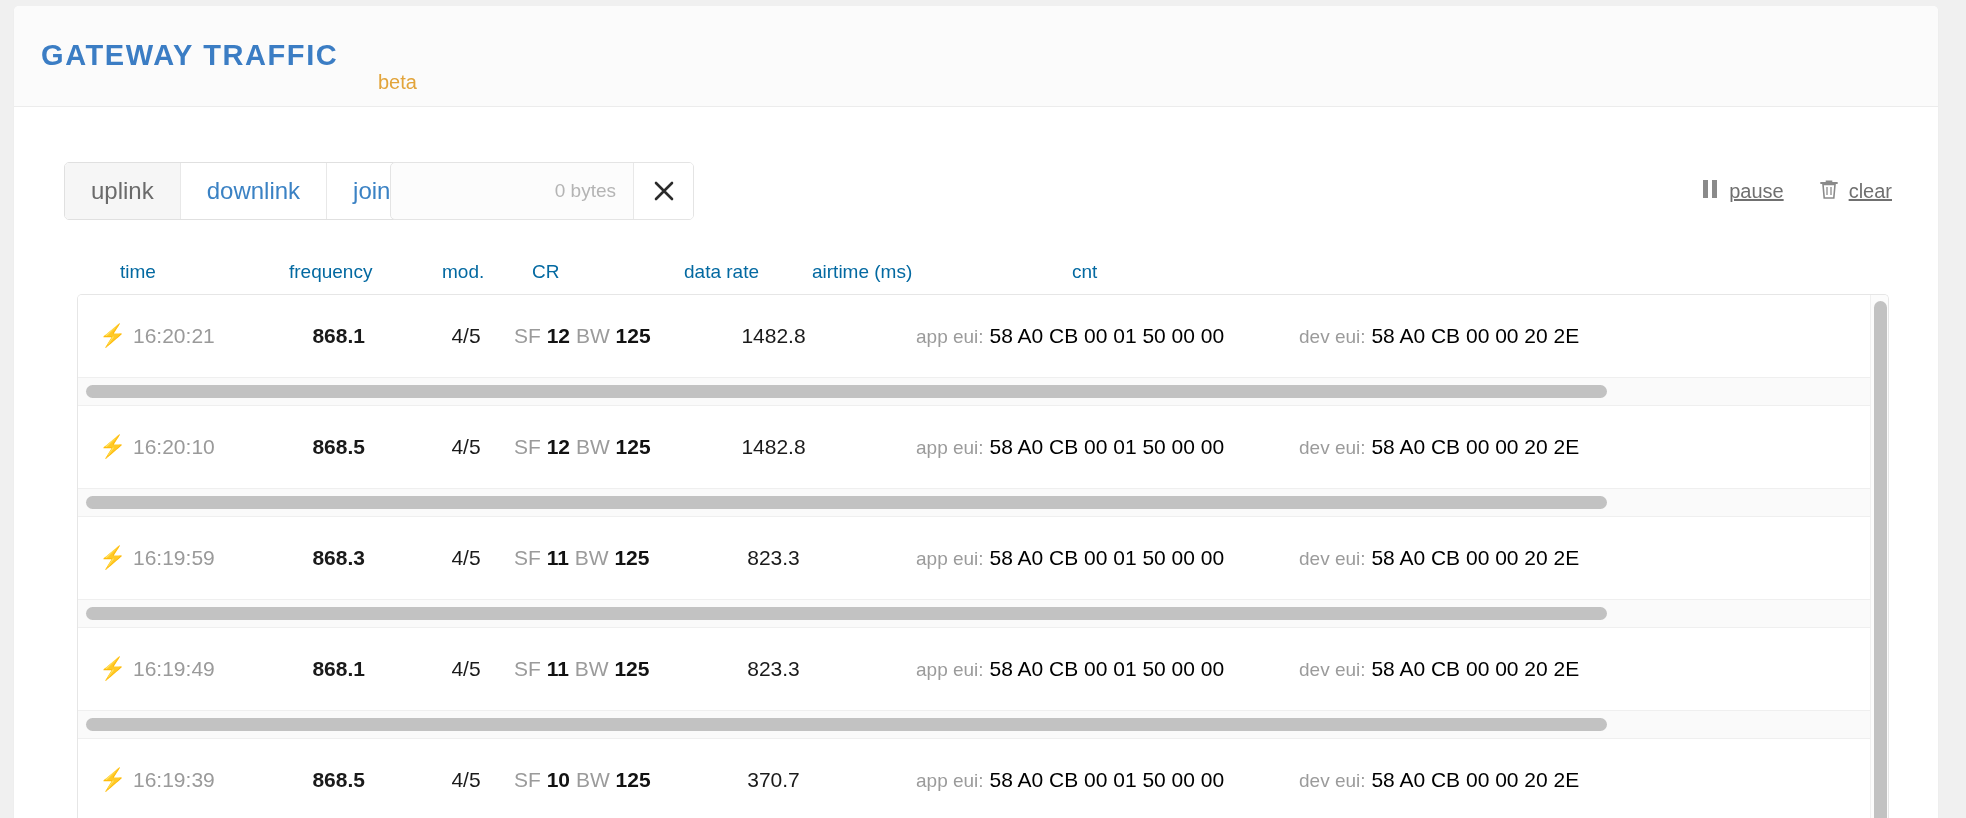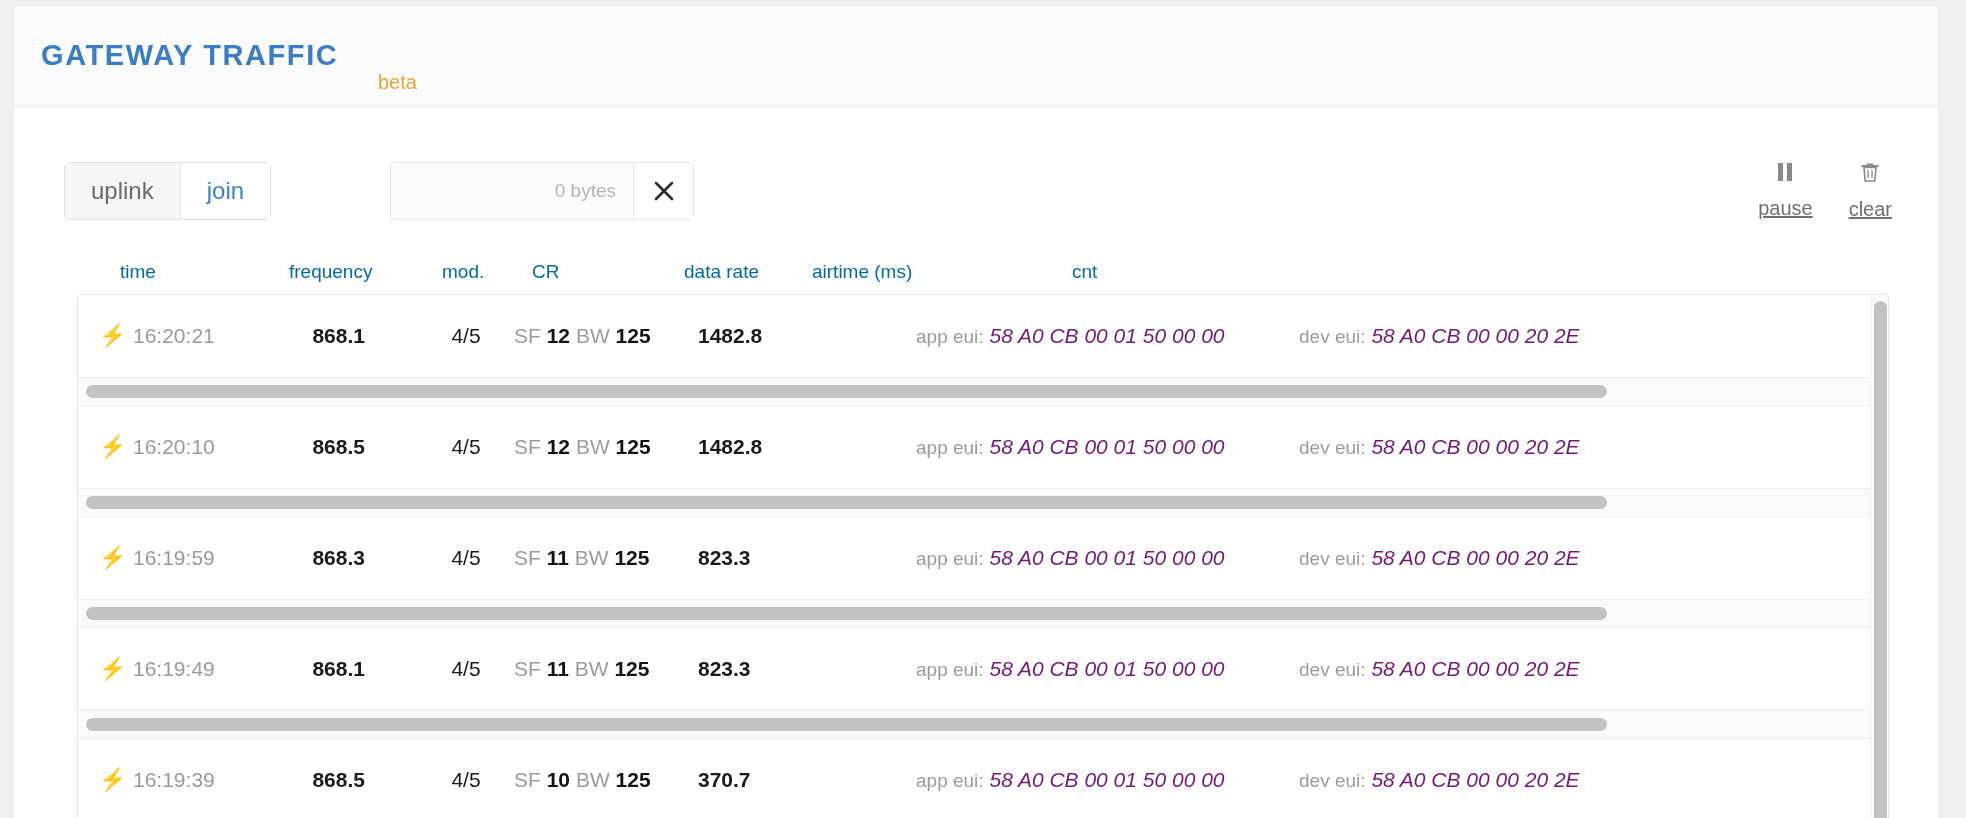--- a/index.html
+++ b/index.html
@@ -143,21 +143,20 @@
     align-items: center;
     gap: 36px;
   }
 
   .ctrl {
     display: flex;
     align-items: center;
     gap: 11px;
     cursor: pointer;
     color: #808080;
-    flex-direction: column;
   }
 
   .ctrl-label {
     font-size: 20px;
     color: #707070;
     text-decoration: underline;
   }
 
   
   .table-head {
@@ -221,28 +220,28 @@
     font-size: 21px;
     color: #1a1a1a;
     white-space: nowrap;
   }
 
   .c-bolt      { left: 21px; font-size: 22px; color: #f4c14c; }
   .c-time      { left: 55px; color: #9a9a9a; }
   .c-frequency { left: 212px; width: 75px; text-align: right; font-weight: bold; }
   .c-cr        { left: 360px; width: 56px; text-align: center; }
   .c-datarate  { left: 436px; }
-  .c-airtime   { left: 620px; width: 115px; text-align: left; font-weight: bold; }
+  .c-airtime   { left: 638px; width: 115px; text-align: center; font-weight: normal; }
   .c-appeui    { left: 838px; }
   .c-deveui    { left: 1221px; }
 
   .lbl-dim { color: #9b9b9b; font-weight: normal; }
   .val-strong { color: #121212; font-weight: bold; }
   .eui-label { color: #9b9b9b; font-size: 19px; }
-  .eui-value { color: #701a75; font-size: 21px; font-style: italic; }
+  .eui-value { color: #000000; font-size: 21px; }
 
   
   .hscroll {
     position: relative;
     height: 28px;
     background: #fafafa;
     border-bottom: 1px solid #efefef;
   }
   .hscroll-thumb {
     position: absolute;
@@ -281,20 +280,21 @@
 
   <div class="card-header">
     <div class="page-title">Gateway Traffic</div>
     <div class="beta-tag">beta</div>
   </div>
 
   <div class="toolbar">
 
     <div class="tab-group">
       <div class="tab active">uplink</div>
+      <div class="tab">downlink</div>
       <div class="tab">join</div>
     </div>
 
     <div class="bytes-box">
       <div class="bytes-value">0 bytes</div>
       <div class="close-btn">
         <span>
           <svg width="22" height="22" viewBox="0 0 22 22">
             <path d="M3 3 L19 19 M19 3 L3 19" stroke="#2b2b2b" stroke-width="2.6" stroke-linecap="round"></path>
           </svg>

